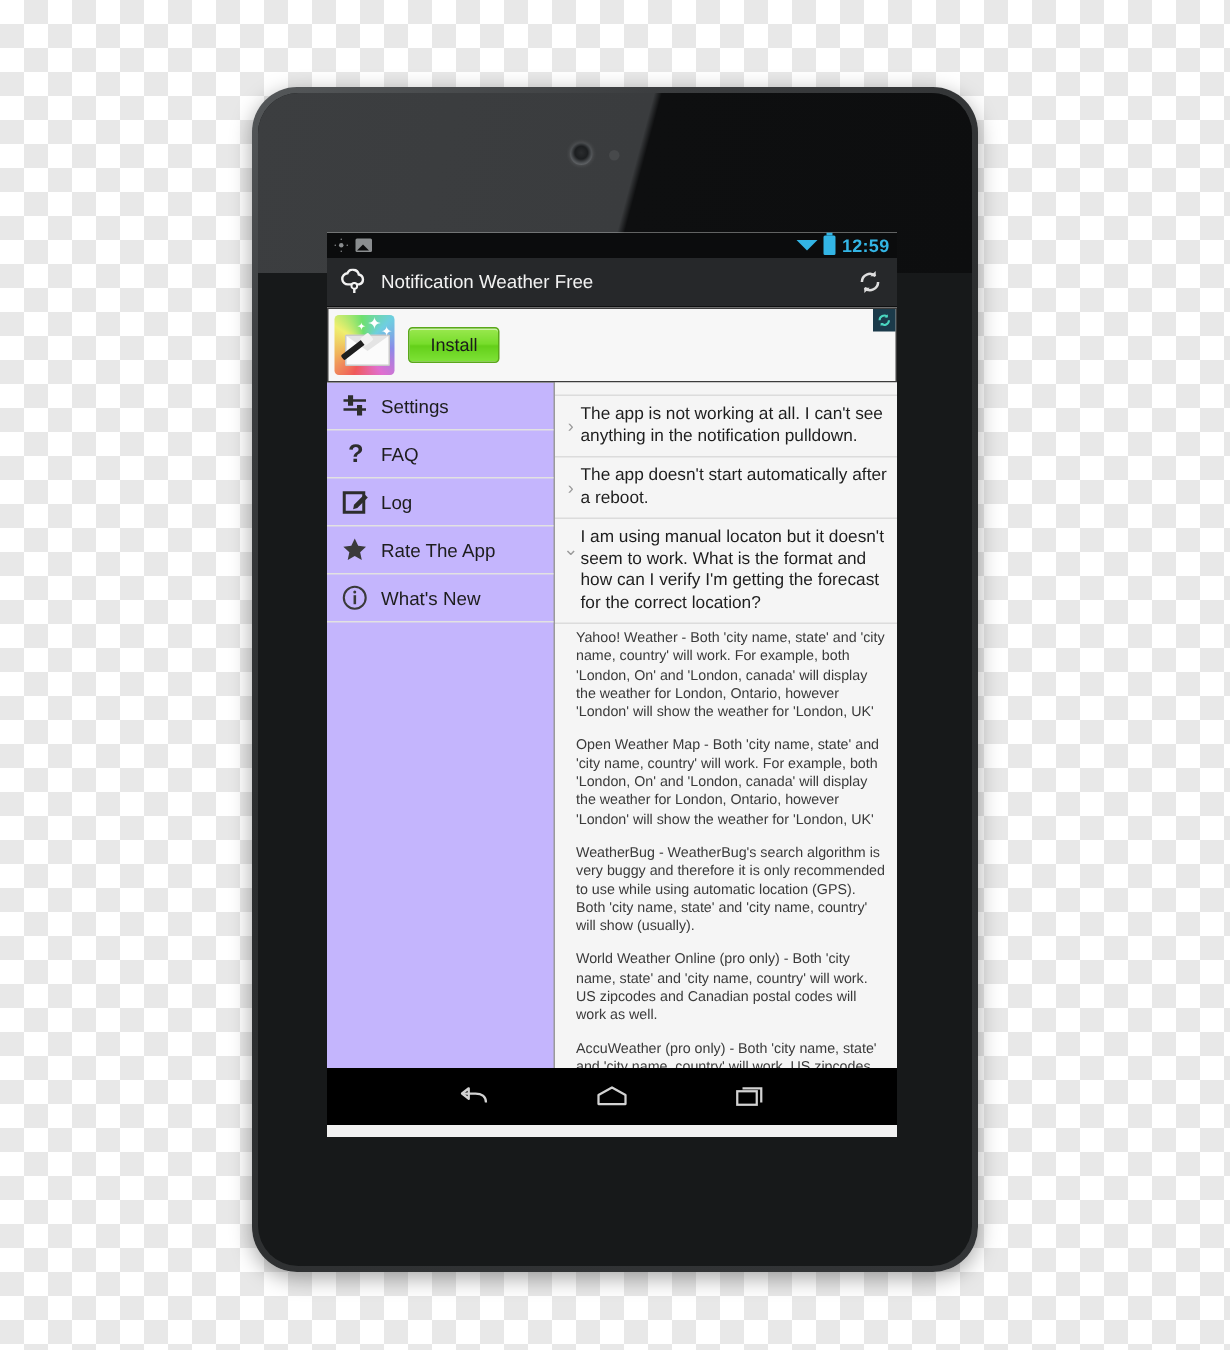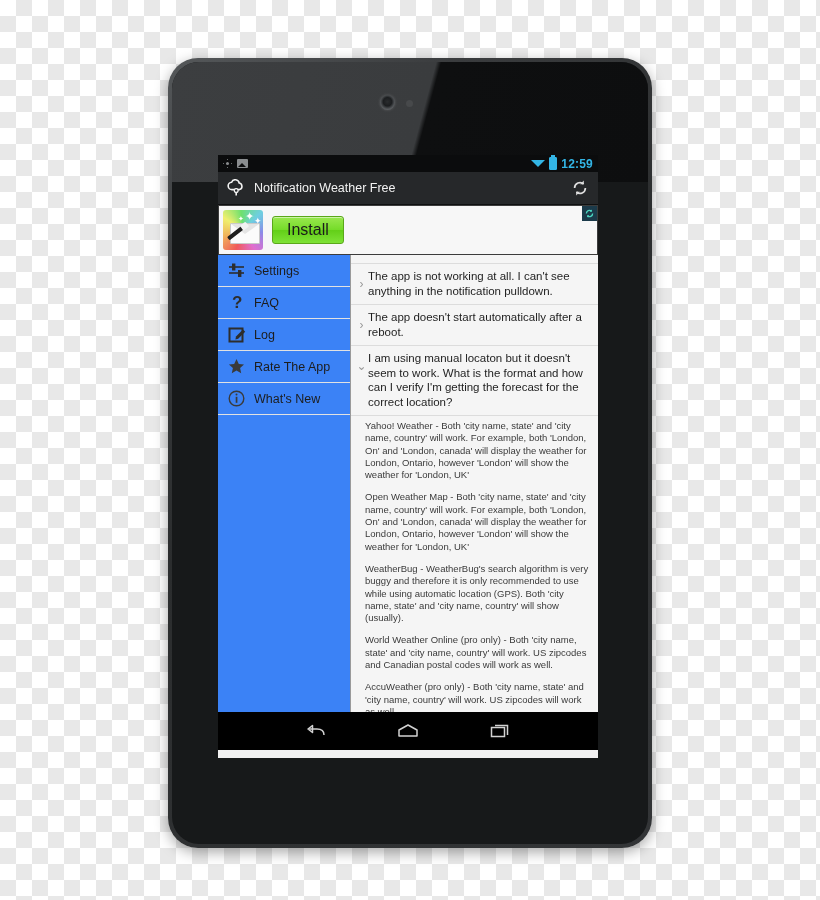--- a/index.html
+++ b/index.html
@@ -108,32 +108,32 @@
   .ad-wand::after{content:"";position:absolute;right:-2px;top:-1px;width:7px;height:6px;background:#f2f2f2;border-radius:1px;}
   .ad-star{position:absolute;color:#ffffff;font-size:9px;line-height:1;}
   .ad-text{flex:1 1 auto;min-width:0;}
   .ad-head{font-size:11.5px;color:#1c1c1c;line-height:14px;margin-bottom:1px;}
   .ad-sub{font-size:11px;color:#1664c8;font-weight:bold;line-height:13px;}
   .ad-free{font-size:11px;color:#7b7b7b;font-weight:bold;line-height:13px;}
   .ad-install{
     flex:0 0 auto;margin-right:4px;
     background:linear-gradient(180deg,#9ae84f 0%,#76dc2a 48%,#63cf18 52%,#7ee237 100%);
     border:1px solid #5aa81a;border-radius:3px;
-    padding:4px 14px;font-size:16px;color:#1b1b1b;cursor:pointer;
+    padding:4px 14px;font-size:12px;color:#1b1b1b;cursor:pointer;
     box-shadow:inset 0 1px 0 rgba(255,255,255,.5);
   }
   .ad-badge{
     position:absolute;right:0;top:0;width:15px;height:15px;background:#1b3a4a;
     display:flex;align-items:center;justify-content:center;
   }
 
   
   .content{display:flex;height:457px;background:#f1f1f1;}
   .sidebar{
-    width:133px;flex:0 0 auto;background:#3b82f6;
+    width:152px;flex:0 0 auto;background:#c4b5fd;
     border-right:1px solid #9a9a9a;box-sizing:border-box;
   }
   .side-item{
     height:32px;display:flex;align-items:center;padding:0 0 0 9px;
     border-bottom:1px solid #e2e2e2;box-sizing:border-box;cursor:pointer;
   }
   .side-ic{width:19px;height:19px;flex:0 0 auto;margin-right:8px;position:relative;color:#2d2d2d;}
   .side-label{font-size:12.5px;color:#1d1d1d;}
 
   .faq{flex:1 1 auto;background:#f5f5f5;overflow:hidden;position:relative;}

